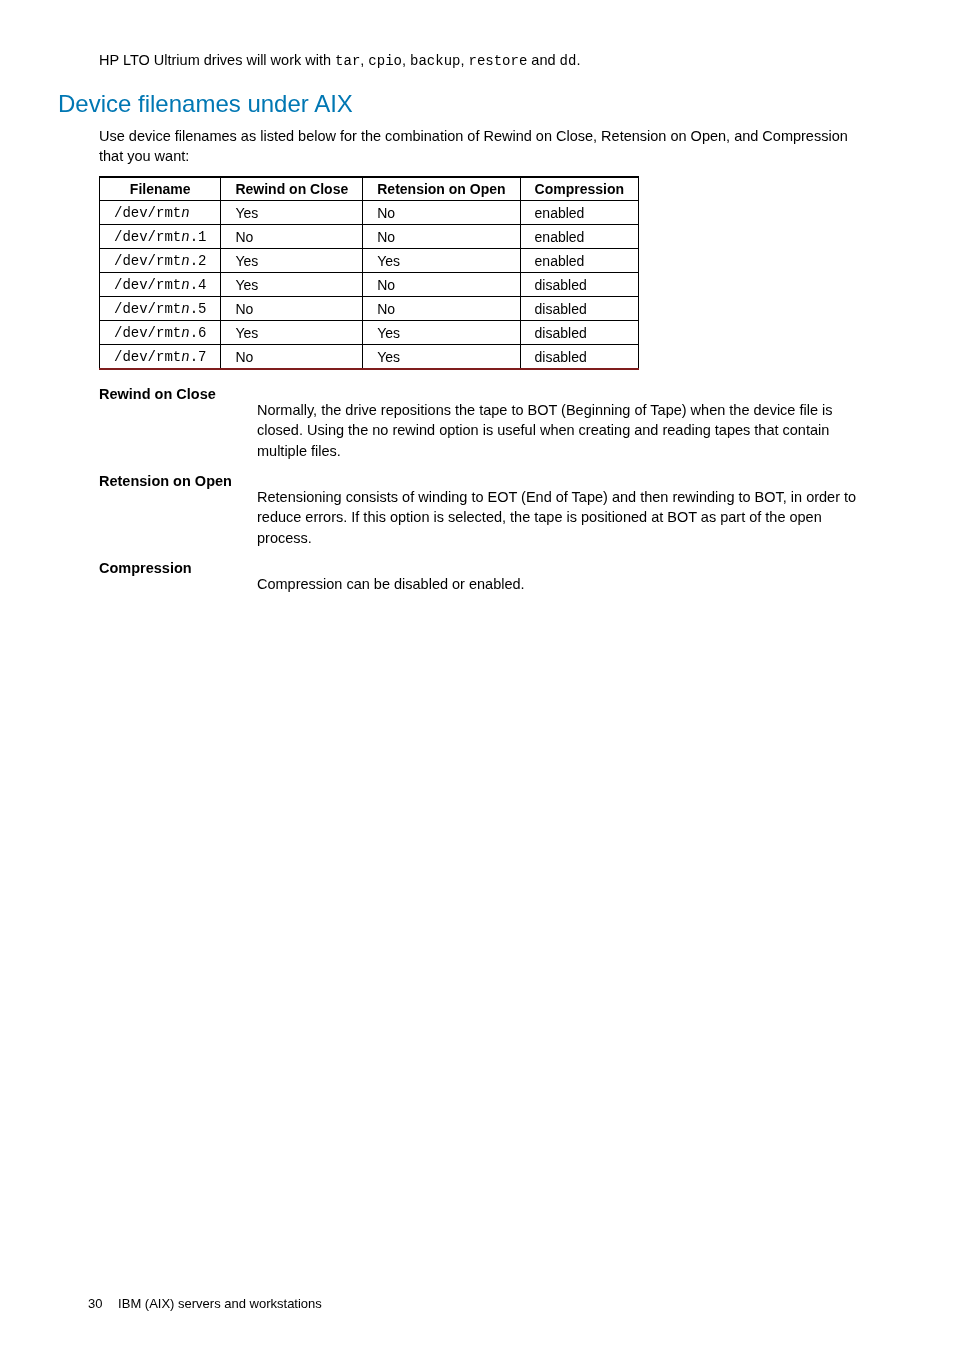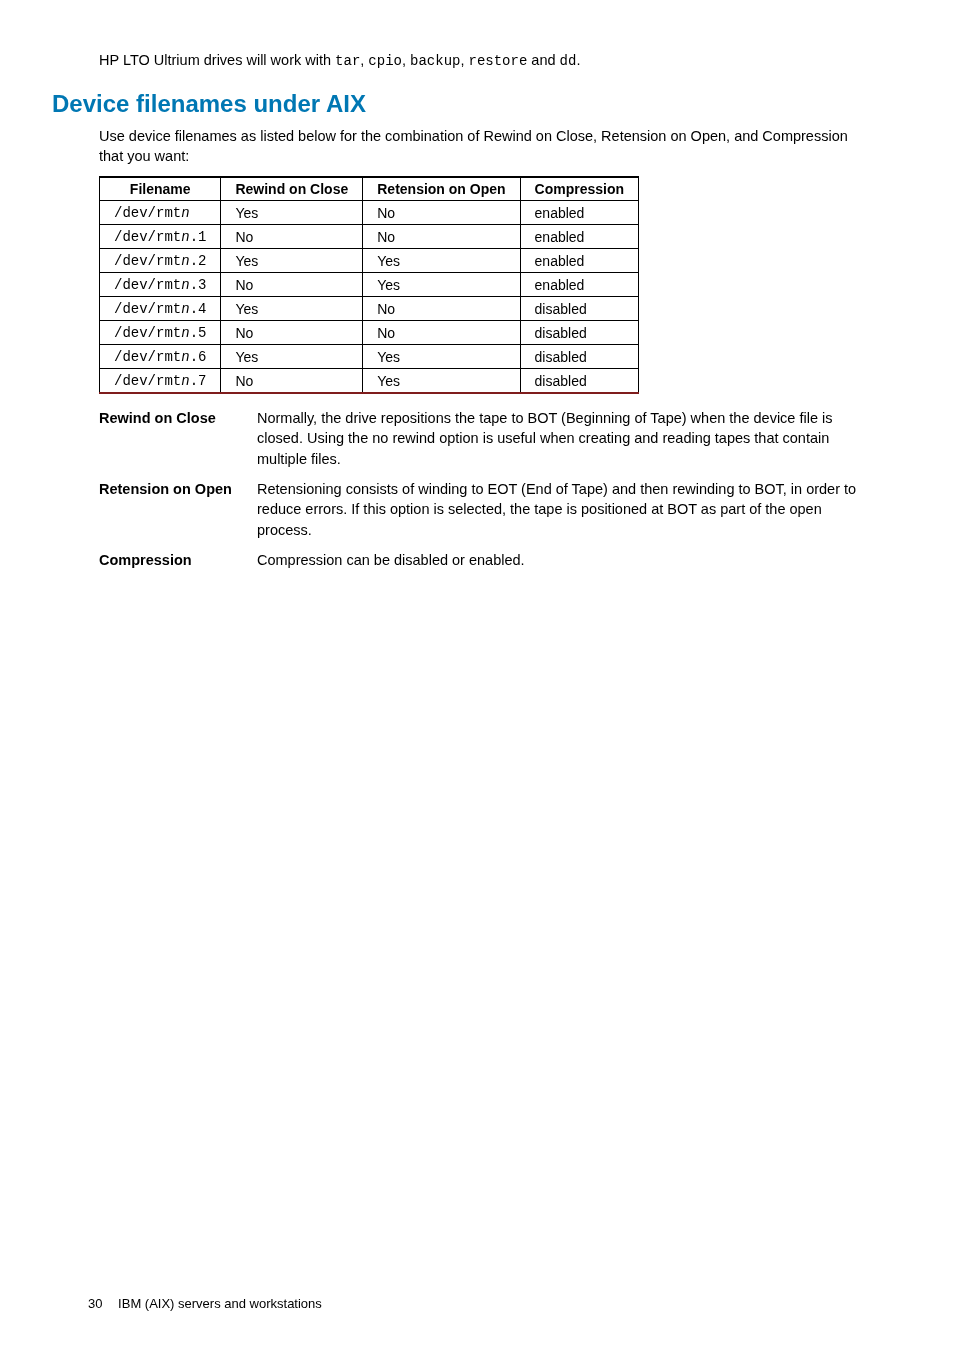--- a/index.html
+++ b/index.html
@@ -28,23 +28,23 @@
   .italic-mono {
     font-family: "Courier New", Courier, monospace;
     font-style: italic;
   }
   a.link {
     color: #0066cc;
     text-decoration: none;
   }
   h2.section {
     color: #0077b3;
-    font-weight: bold;
+    font-weight: normal;
     font-size: 24px;
-    margin: 18px 0 8px 8px;
+    margin: 18px 0 8px 14px;
   }
   table.dev {
     border-collapse: collapse;
     margin: 8px 0 14px 55px;
   }
   table.dev th, table.dev td {
     border: 1px solid #000;
     padding: 3px 14px;
     font-size: 14px;
     vertical-align: middle;
@@ -66,20 +66,21 @@
   .def-row {
     display: flex;
     margin-bottom: 10px;
   }
   .def-term {
     flex: 0 0 158px;
     font-weight: bold;
   }
   .def-desc {
     flex: 1;
+    margin-top: 16px;
   }
   .footer {
     position: absolute;
     bottom: 40px;
     left: 88px;
     font-size: 13px;
   }
   .footer .pnum {
     margin-right: 12px;
   }
@@ -120,26 +121,20 @@
         <td>No</td>
         <td>enabled</td>
       </tr>
       <tr>
         <td><span class="mono">/dev/rmt</span><span class="italic-mono">n</span><span class="mono">.2</span></td>
         <td>Yes</td>
         <td>Yes</td>
         <td>enabled</td>
       </tr>
       <tr>
-        <td><span class="mono">/dev/rmt</span><span class="italic-mono">n</span><span class="mono">.3</span></td>
-        <td>No</td>
-        <td>Yes</td>
-        <td>enabled</td>
-      </tr>
-      <tr>
         <td><span class="mono">/dev/rmt</span><span class="italic-mono">n</span><span class="mono">.4</span></td>
         <td>Yes</td>
         <td>No</td>
         <td>disabled</td>
       </tr>
       <tr>
         <td><span class="mono">/dev/rmt</span><span class="italic-mono">n</span><span class="mono">.5</span></td>
         <td>No</td>
         <td>No</td>
         <td>disabled</td>

